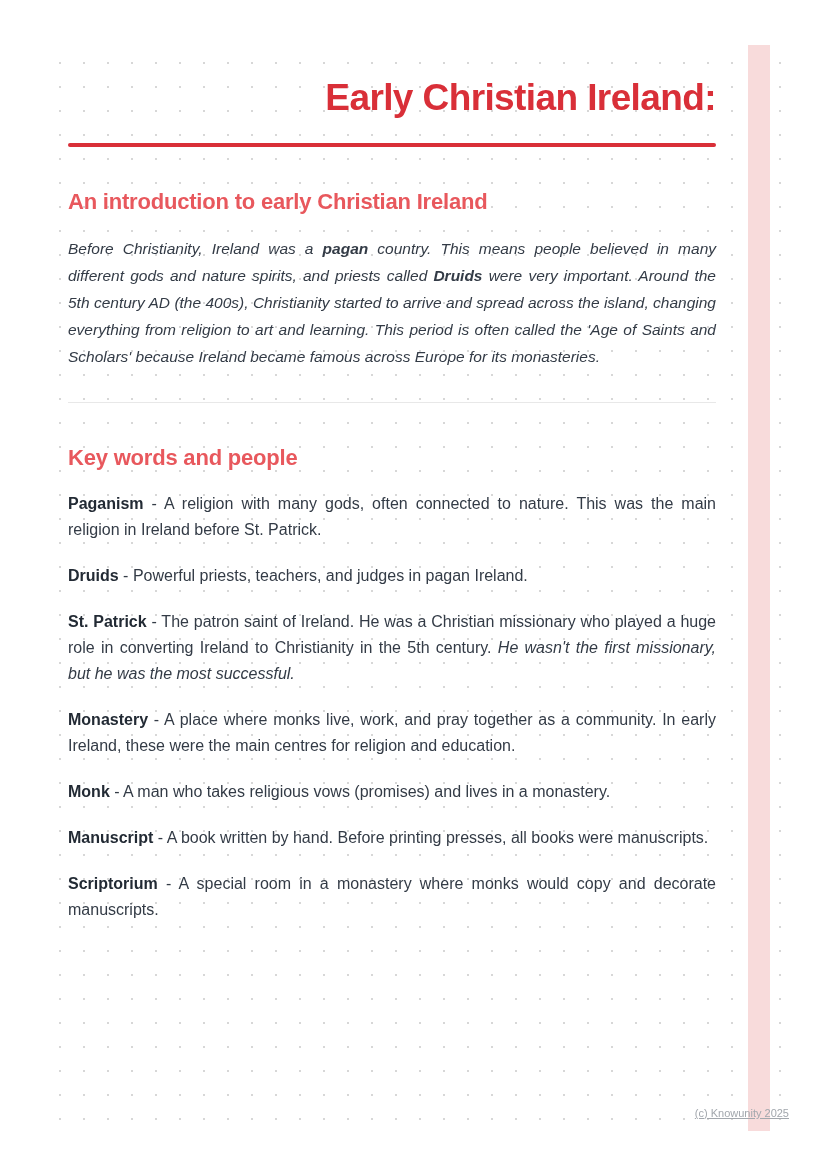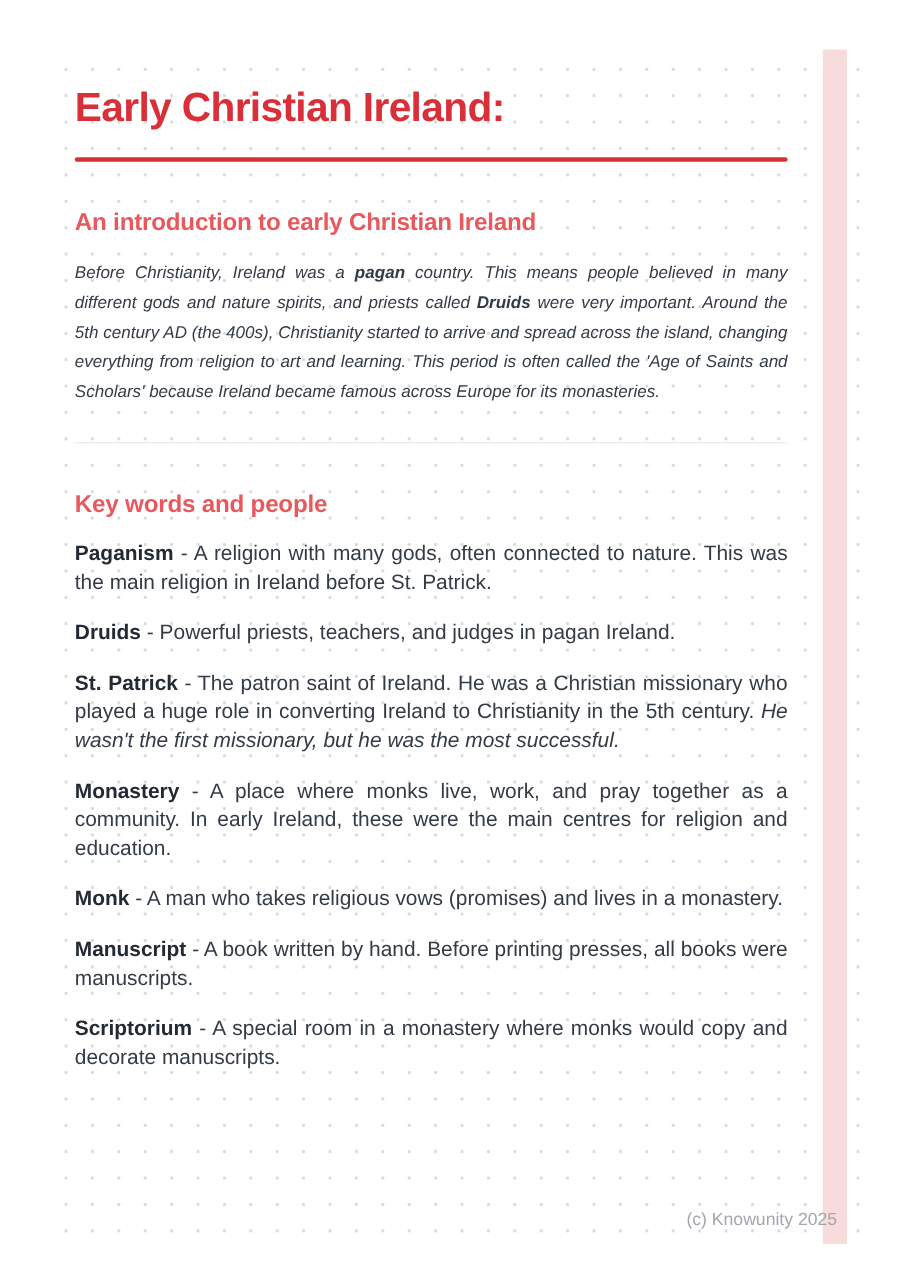--- a/index.html
+++ b/index.html
@@ -36,20 +36,21 @@
     top: 0;
     width: 648px;
   }
   h1.title {
     margin: 26px 0 0 0;
     font-size: 37px;
     line-height: 1.45;
     font-weight: bold;
     color: #d92f38;
     letter-spacing: -0.6px;
+    text-align: right;
   }
   h1.title .t-line { display: block; }
   .title-rule {
     height: 4px;
     background: #d92f38;
     margin-top: 18px;
     border-radius: 2px;
   }
   h2.section-heading {
     color: #e8585d;
@@ -65,33 +66,34 @@
     text-align: justify;
     margin: 0;
     font-style: italic;
   }
   hr.section-divider {
     border: none;
     border-top: 1px solid #e8e8e8;
     margin: 32px 0 0 0;
   }
   p.def {
-    font-size: 19px;
+    font-size: 16px;
     line-height: 26px;
     color: #333b46;
     text-align: justify;
     margin: 0 0 20px 0;
   }
   p.def b.term { color: #222a34; }
   .footer-credit {
     position: absolute;
-    right: 67px;
+    right: 39px;
     bottom: 52px;
-    font-size: 16px;
+    font-size: 11px;
     color: #a2a7ad;
+    text-decoration: underline;
   }
 </style>
 </head>
 <body>
 
 <div class="dot-area">
   <div class="stripe"></div>
 
   <div class="content">
 

